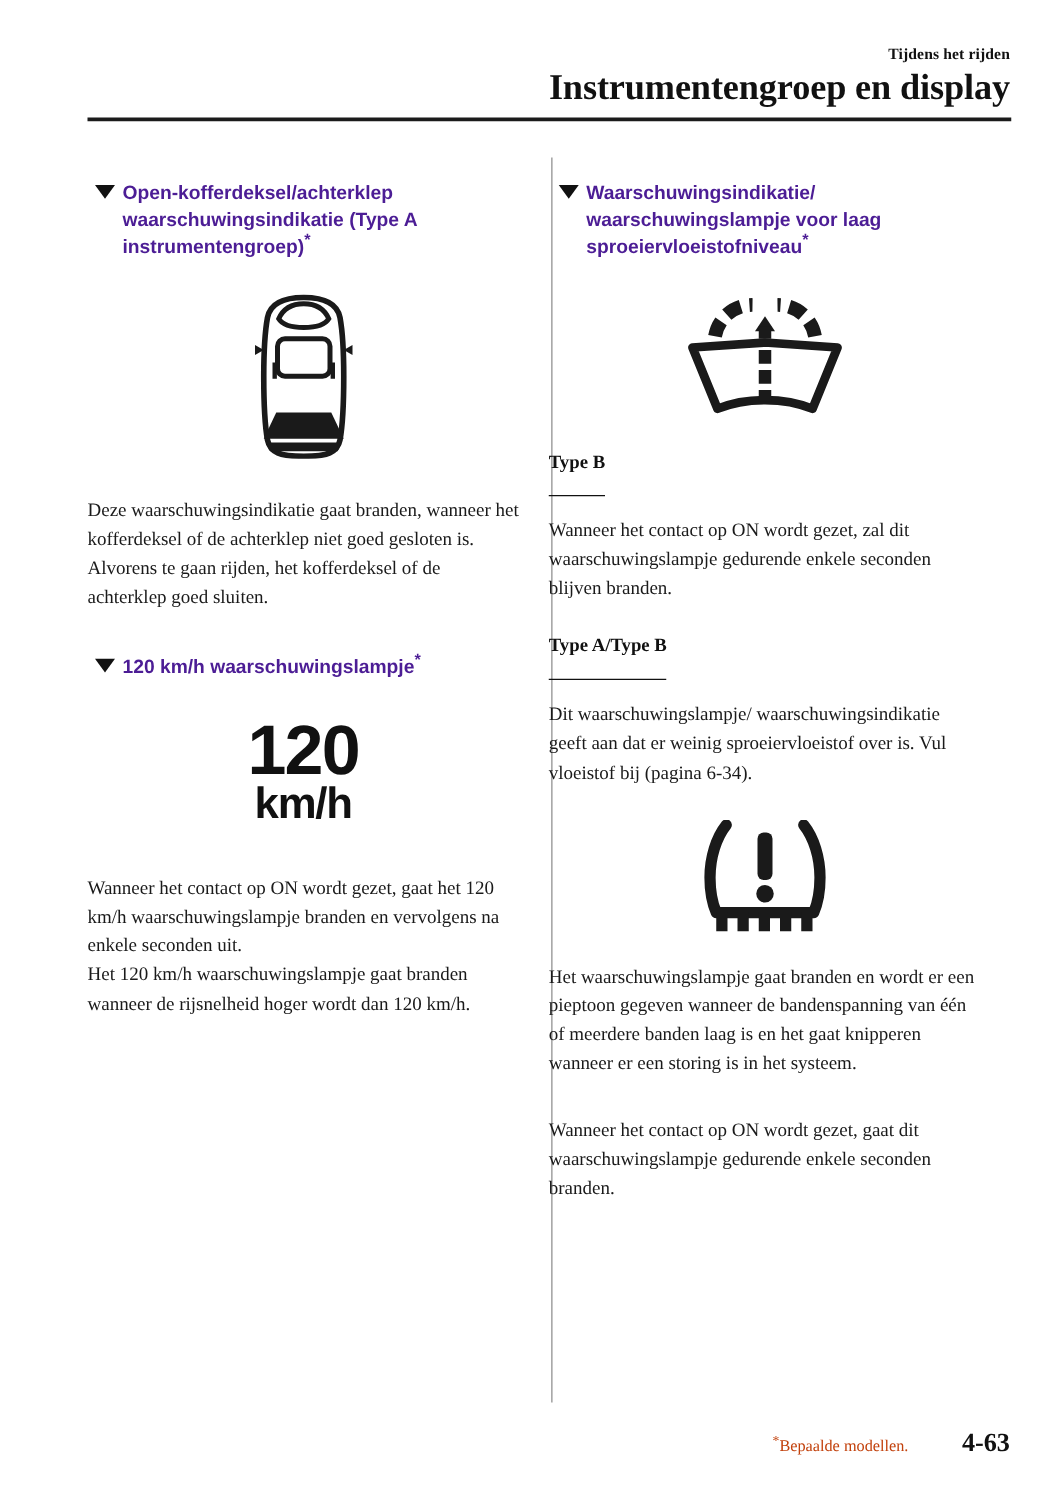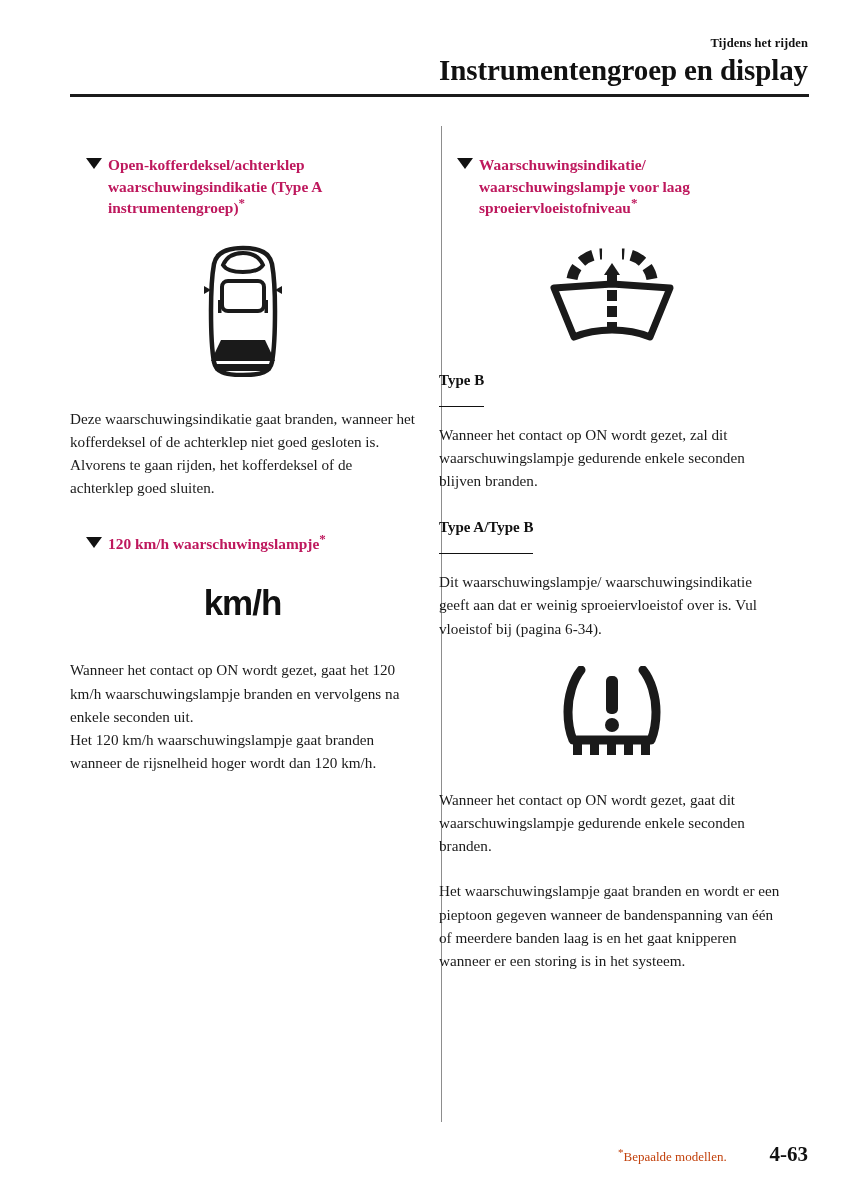--- a/index.html
+++ b/index.html
@@ -61,28 +61,28 @@
   .col {
     position: absolute;
     top: 138px;
     width: 345px;
   }
   .col-left  { left: 70px; }
   .col-right { left: 439px; }
 
   
   .sec-head {
-    font-family: Liberation Serif, serif;
+    font-family: Liberation Sans, sans-serif;
     font-weight: bold;
     font-size: 15.4px;
     line-height: 21.5px;
-    color: #be185d;
+    color: #4c1d95;
     position: relative;
     padding-left: 22px;
-    margin: 16px;
+    margin: 6px;
   }
   .sec-head .tri {
     position: absolute;
     left: 0;
     top: 4px;
     width: 0;
     height: 0;
     border-left: 8px solid transparent;
     border-right: 8px solid transparent;
     border-top: 11px solid #111;
@@ -225,20 +225,21 @@
   <p class="body-p mt-30" style="white-space: pre-line;">Deze waarschuwingsindikatie gaat branden, wanneer het kofferdeksel of de achterklep niet goed gesloten is.
 Alvorens te gaan rijden, het kofferdeksel of de achterklep goed sluiten.</p>
 
   <h2 class="sec-head mt-34">
     <span class="tri"></span>
     <span>120 km/h waarschuwingslampje</span><span class="ast">*</span>
   </h2>
 
   <div class="icon-wrap mt-30">
     <div class="icon-120">
+      <span class="big">120</span>
       <span class="small">km/h</span>
     </div>
   </div>
 
   <p class="body-p mt-40" style="white-space: pre-line;">Wanneer het contact op ON wordt gezet, gaat het 120 km/h waarschuwingslampje branden en vervolgens na enkele seconden uit.
 Het 120 km/h waarschuwingslampje gaat branden wanneer de rijsnelheid hoger wordt dan 120 km/h.</p>
 </div>
 
 <div class="col col-right">
 
@@ -296,22 +297,22 @@
       <circle cx="53" cy="59" r="7" fill="#1a1a1a"></circle>
 
       <rect x="14" y="74" width="9" height="15" fill="#1a1a1a"></rect>
       <rect x="31" y="74" width="9" height="15" fill="#1a1a1a"></rect>
       <rect x="48" y="74" width="9" height="15" fill="#1a1a1a"></rect>
       <rect x="65" y="74" width="9" height="15" fill="#1a1a1a"></rect>
       <rect x="82" y="74" width="9" height="15" fill="#1a1a1a"></rect>
     </svg>
   </div>
 
+  <p class="body-p mt-22">Het waarschuwingslampje gaat branden en wordt er een pieptoon gegeven wanneer de bandenspanning van één of meerdere banden laag is en het gaat knipperen wanneer er een storing is in het systeem.</p>
+
   <p class="body-p mt-30">Wanneer het contact op ON wordt gezet, gaat dit waarschuwingslampje gedurende enkele seconden branden.</p>
-
-  <p class="body-p mt-22">Het waarschuwingslampje gaat branden en wordt er een pieptoon gegeven wanneer de bandenspanning van één of meerdere banden laag is en het gaat knipperen wanneer er een storing is in het systeem.</p>
 </div>
 
 <div class="footnote">
   <span class="ast">*</span><span>Bepaalde modellen.</span>
 </div>
 
 <div class="folio">4-63</div>
 
 </body></html>

